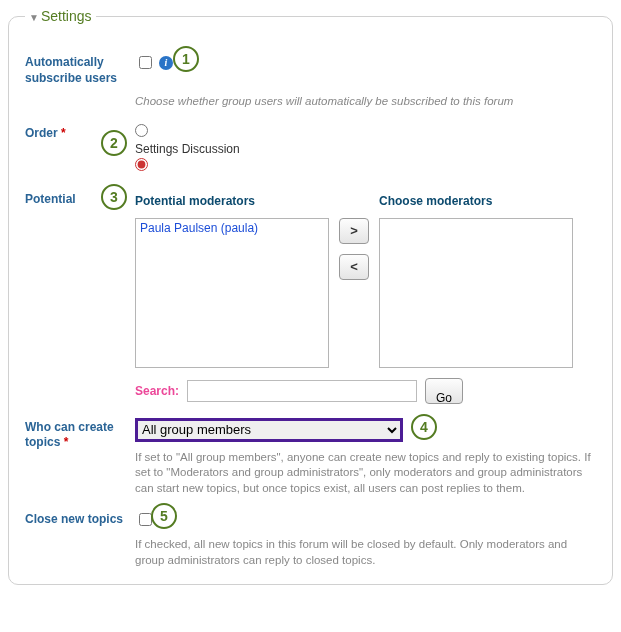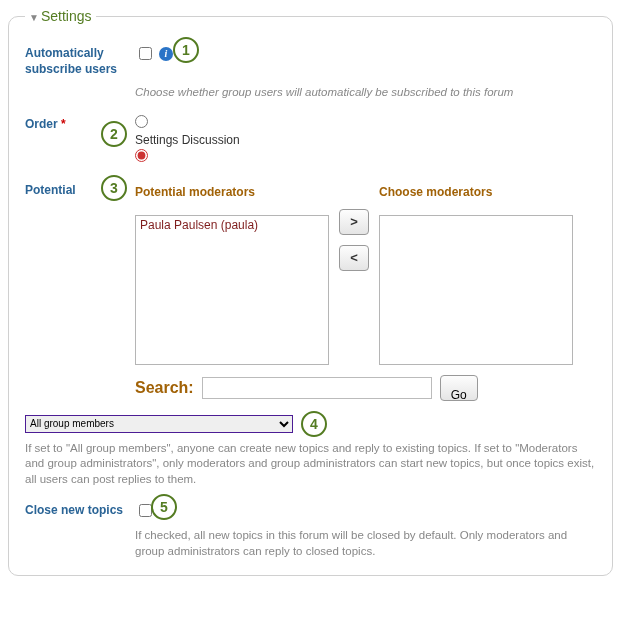--- a/index.html
+++ b/index.html
@@ -28,21 +28,21 @@
   legend .chev {
     font-size: 10px;
     color: #888;
     margin-right: 2px;
   }
   .row {
     display: flex;
     align-items: flex-start;
     margin-top: 14px;
   }
-  .row.first { margin-top: 8px; }
+  .row.first { margin-top: 17px; }
   .label {
     width: 110px;
     flex: 0 0 110px;
     color: #2a6496;
     font-weight: bold;
     font-size: 12px;
     line-height: 1.3;
     padding-top: 2px;
   }
   .required { color: #c00; }
@@ -85,33 +85,33 @@
     background: #fff;
     pointer-events: none;
   }
   .mod-wrap {
     display: flex;
     gap: 10px;
     margin-top: 4px;
   }
   .mod-col { display: flex; flex-direction: column; }
   .mod-title {
-    color: #a16207;
-    font-weight: bold;
-    font-size: 12px;
-    margin-bottom: 16px;
+    color: #0c4a6e;
+    font-weight: bold;
+    font-size: 12px;
+    margin-bottom: 10px;
   }
   .listbox {
     width: 194px;
     height: 150px;
     border: 1px solid #b5b5b5;
     overflow-y: scroll;
     padding: 2px 4px;
     font-size: 12px;
-    color: #7f1d1d;
+    color: #1d4ed8;
     background: #fff;
   }
   .mod-btns {
     display: flex;
     flex-direction: column;
     gap: 10px;
     justify-content: flex-start;
     padding-top: 24px;
   }
   .mod-btns button {
@@ -124,41 +124,41 @@
     font-weight: bold;
     color: #333;
     cursor: pointer;
   }
   .search-row {
     display: flex;
     align-items: center;
     gap: 8px;
     margin-top: 10px;
   }
-  .search-row label { font-weight: bold; color: #a16207; font-size:16px; }
+  .search-row label { font-weight: bold; color: #ec4899; font-size:12px; }
   .search-row input[type=text] {
     width: 230px;
     height: 22px;
     border: 1px solid #bbb;
     padding: 2px 4px;
   }
   .go-btn {
     height: 24px;
     padding: 12px 10px;
     border: 1px solid #999;
     border-radius: 4px;
     background: linear-gradient(#fdfdfd, #e5e5e5);
     font-size: 12px;
     cursor: pointer;
   }
   .select {
     width: 268px;
-    height: 18px;
-    border: 1px solid #4c1d95;
-    font-size: 10px;
+    height: 24px;
+    border: 3px solid #4c1d95;
+    font-size: 13px;
   }
   .order-option { font-size: 12px; color: #333; margin-bottom: 2px; }
   input[type=radio] { margin: 0 2px 0 0; }
   input[type=radio].sel { accent-color: #c33; }
 </style>
 </head>
 <body>
 
 <fieldset>
   <legend>
@@ -211,20 +211,23 @@
       </div>
       <div class="search-row">
         <label>Search:</label>
         <input type="text" style="">
         <button class="go-btn">Go</button>
       </div>
     </div>
   </div>
 
   <div class="row">
+    <div class="label">
+      <span>Who can create topics</span> <span class="required">*</span>
+    </div>
     <div class="field" style="position:relative;">
       <select class="select">
         <option selected="">All group members</option>
       </select>
       <span class="callout" style="left:276px; top:-4px;">4</span>
       <div class="helptext">If set to "All group members", anyone can create new topics and reply to existing topics. If set to "Moderators and group administrators", only moderators and group administrators can start new topics, but once topics exist, all users can post replies to them.</div>
     </div>
   </div>
 
   <div class="row">

